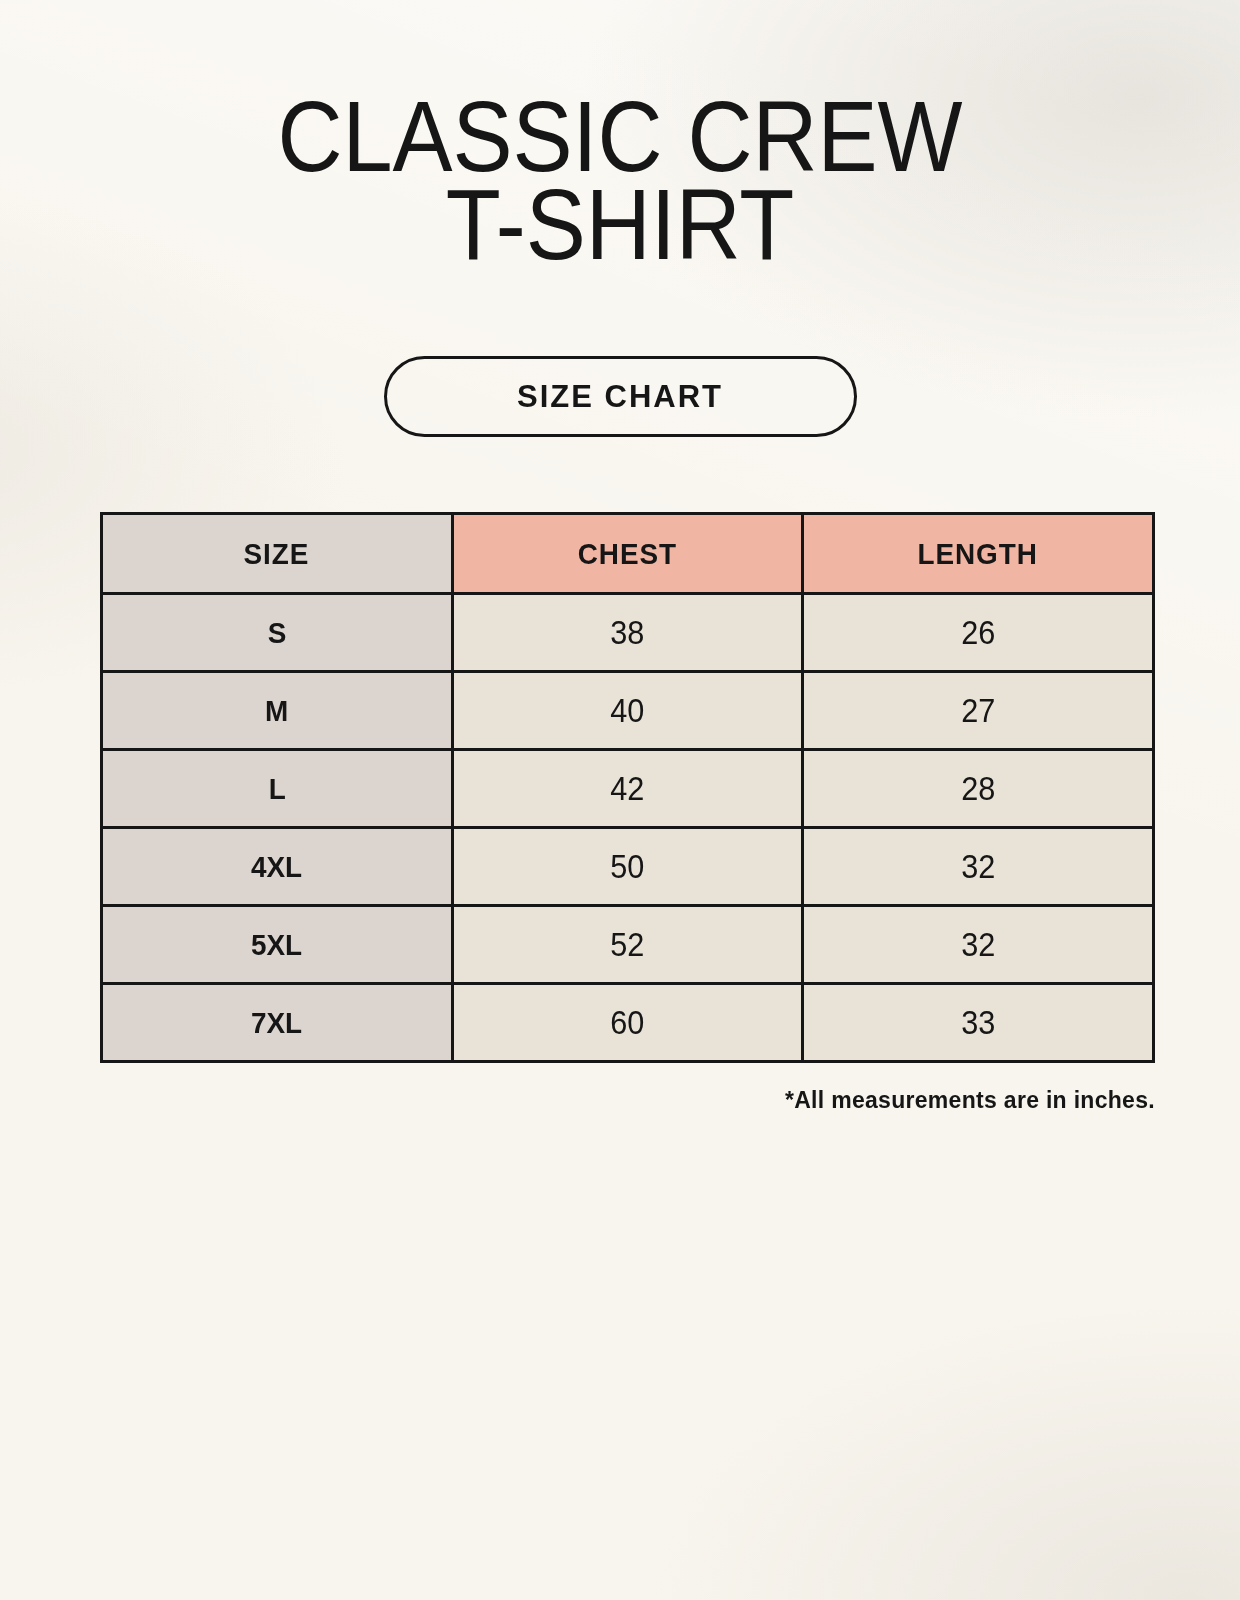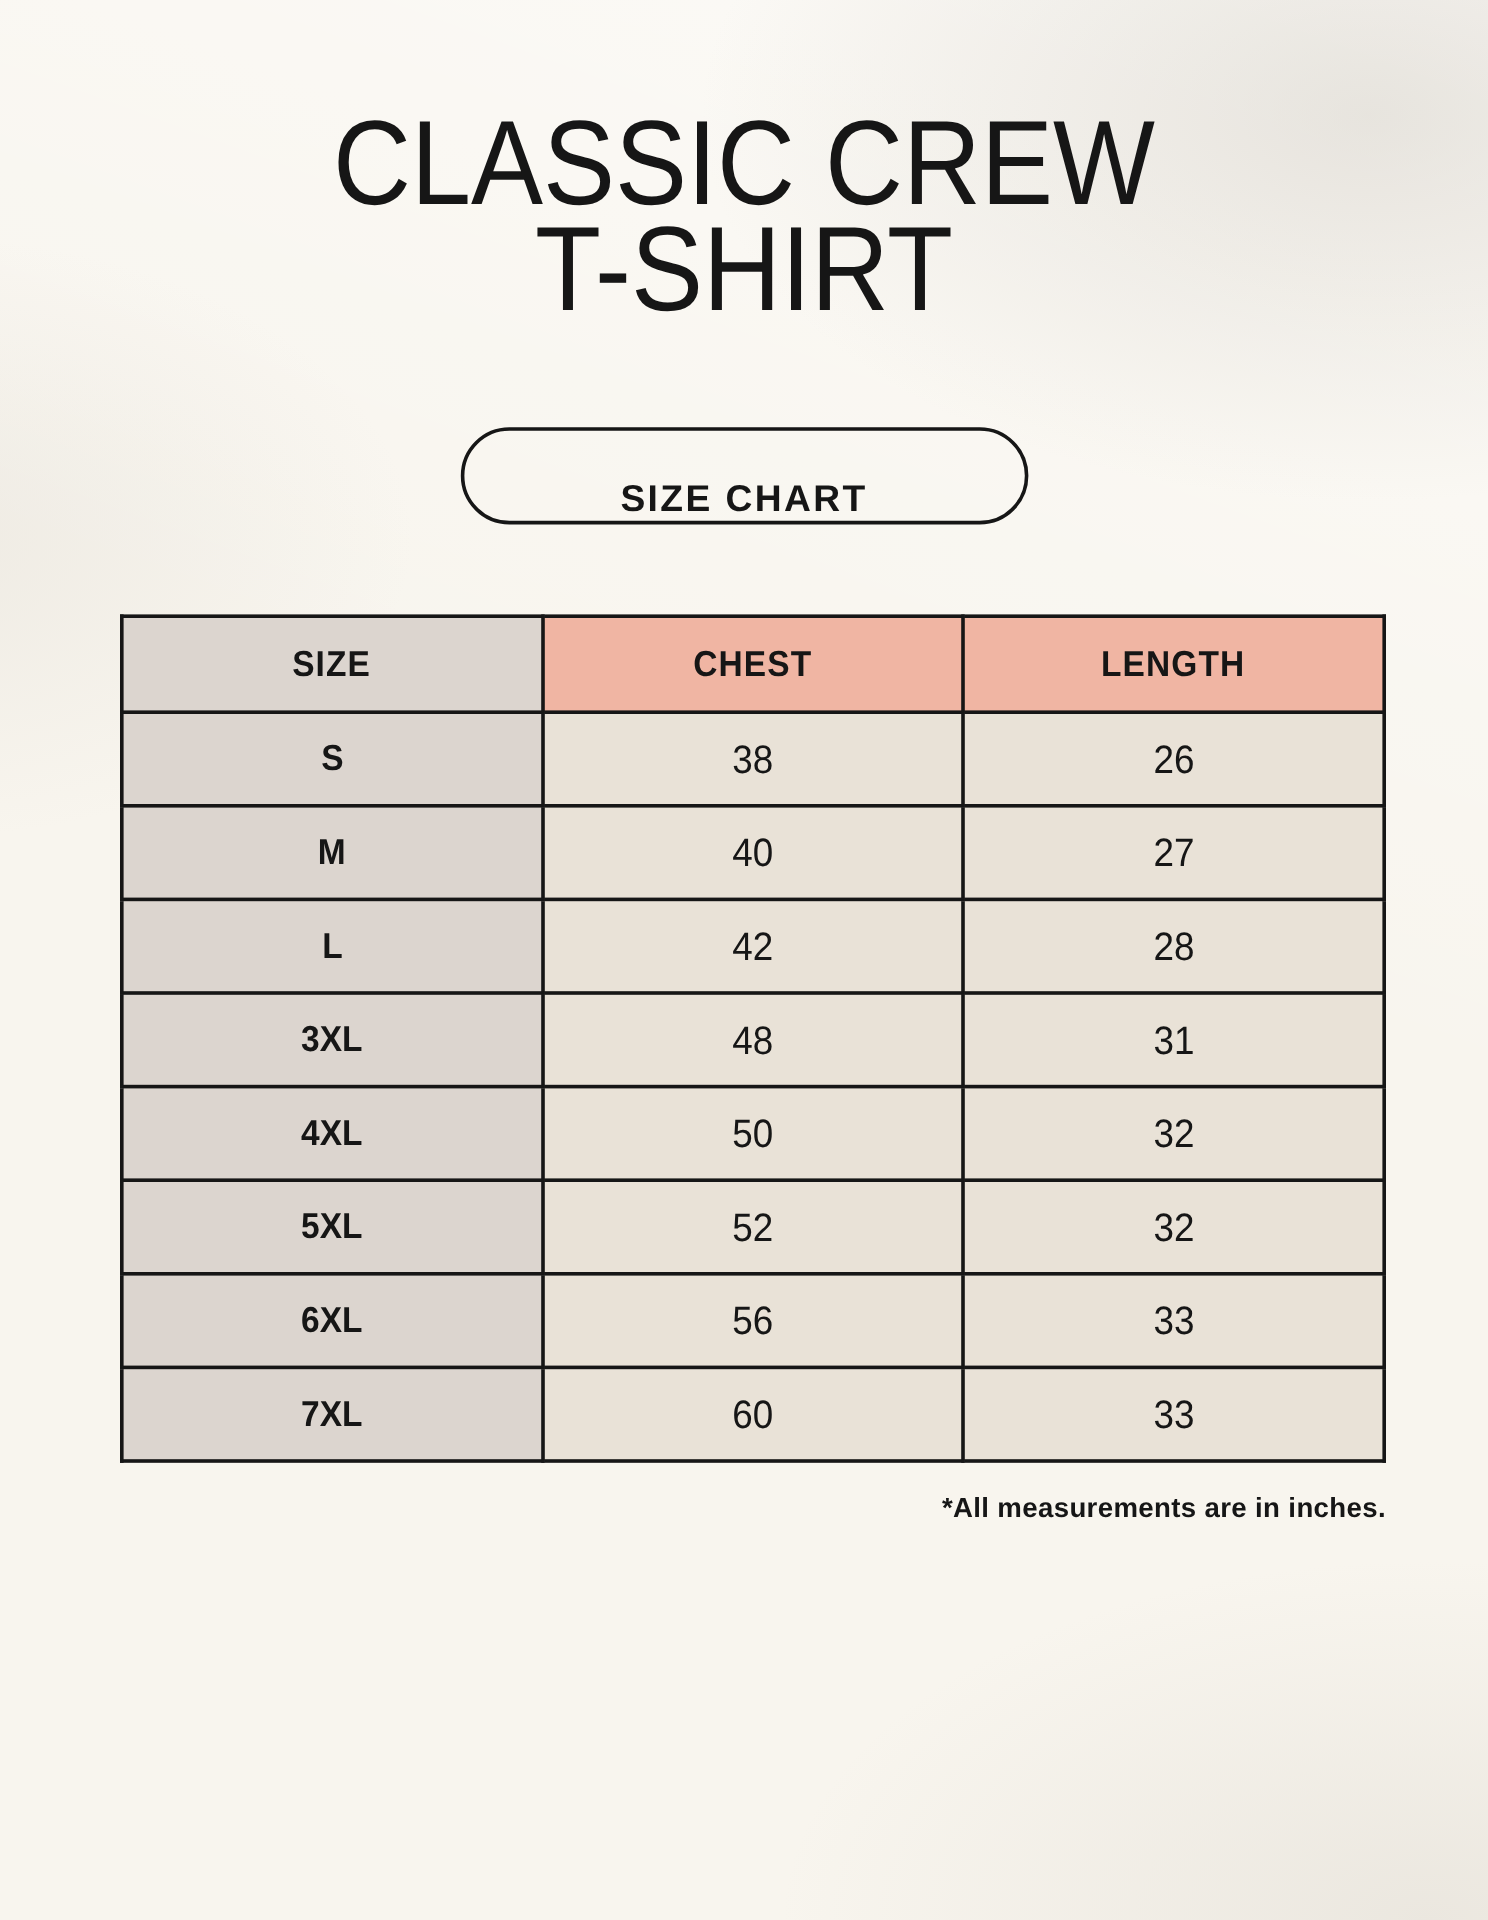--- a/index.html
+++ b/index.html
@@ -31,21 +31,21 @@
     font-size:100px;
     font-weight:400;
     line-height:88px;
     transform:scaleX(0.90);
   }
   .pill{
     width:473px;height:81px;
     margin:88px auto 0;
     border:3px solid var(--border-black);
     border-radius:42px;
-    display:flex;align-items:flex-end;justify-content:center;
+    display:flex;align-items:center;justify-content:center;
     font-size:31px;font-weight:700;letter-spacing:2px;
     cursor:pointer;
   }
   table.size-table{
     border-collapse:collapse;
     table-layout:fixed;
     margin:75px 16px 0 100px;
     width:1055px;
   }
   .size-table th,.size-table td{
@@ -113,38 +113,28 @@
           <td class="size-cell"><span class="cnd">M</span></td>
           <td class="num-cell"><span class="cnd">40</span></td>
           <td class="num-cell"><span class="cnd">27</span></td>
         </tr>
         <tr>
           <td class="size-cell"><span class="cnd">L</span></td>
           <td class="num-cell"><span class="cnd">42</span></td>
           <td class="num-cell"><span class="cnd">28</span></td>
         </tr>
         <tr>
-          <td class="size-cell"><span class="cnd">3XL</span></td>
-          <td class="num-cell"><span class="cnd">48</span></td>
-          <td class="num-cell"><span class="cnd">31</span></td>
-        </tr>
-        <tr>
           <td class="size-cell"><span class="cnd">4XL</span></td>
           <td class="num-cell"><span class="cnd">50</span></td>
           <td class="num-cell"><span class="cnd">32</span></td>
         </tr>
         <tr>
           <td class="size-cell"><span class="cnd">5XL</span></td>
           <td class="num-cell"><span class="cnd">52</span></td>
           <td class="num-cell"><span class="cnd">32</span></td>
-        </tr>
-        <tr>
-          <td class="size-cell"><span class="cnd">6XL</span></td>
-          <td class="num-cell"><span class="cnd">56</span></td>
-          <td class="num-cell"><span class="cnd">33</span></td>
         </tr>
         <tr>
           <td class="size-cell"><span class="cnd">7XL</span></td>
           <td class="num-cell"><span class="cnd">60</span></td>
           <td class="num-cell"><span class="cnd">33</span></td>
         </tr>
       </tbody>
   </table>
 
   <div class="footnote">*All measurements are in inches.</div>

